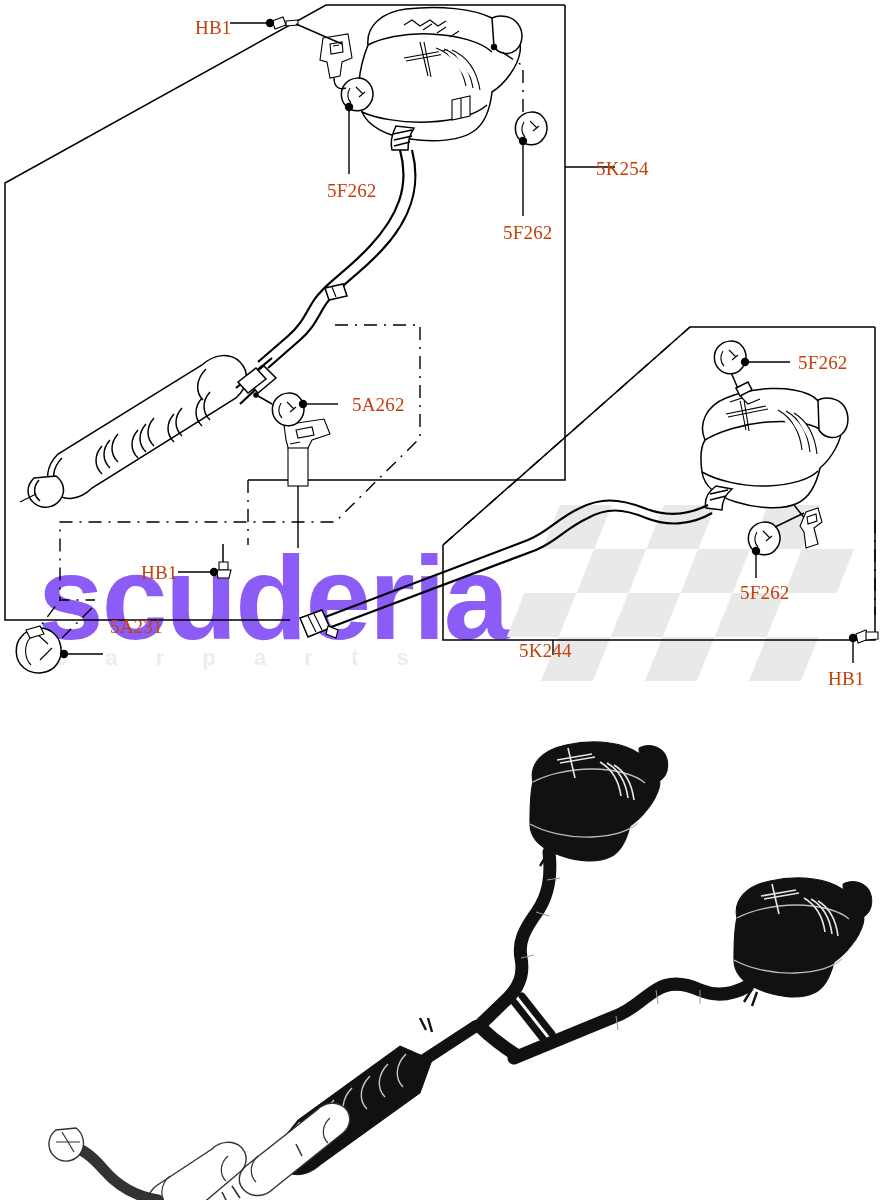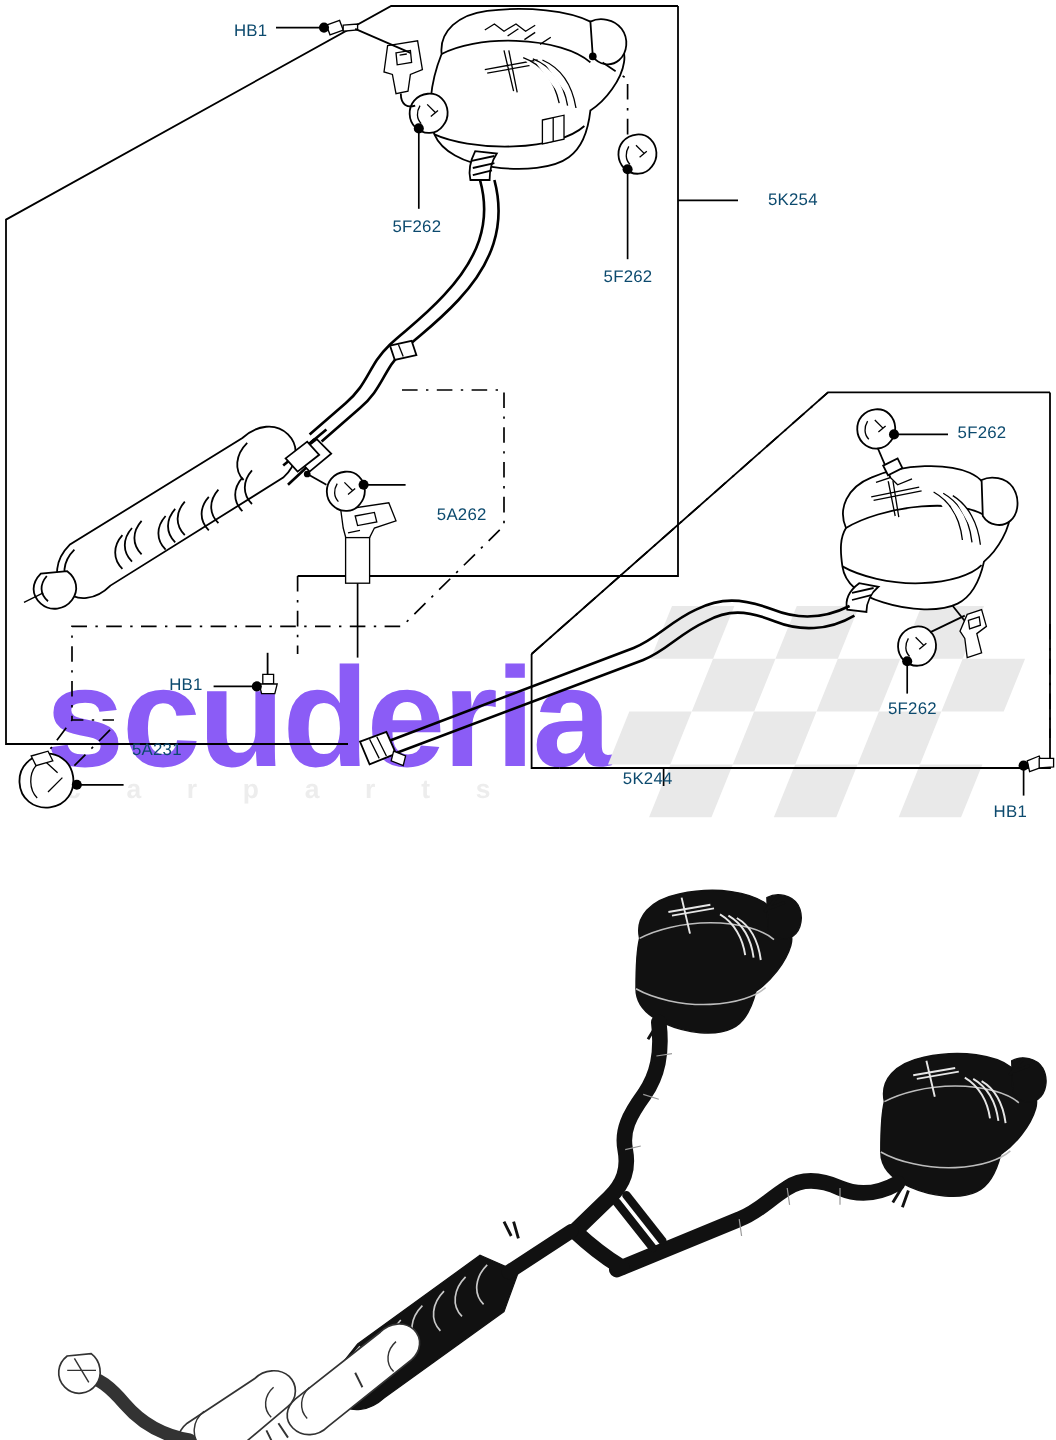--- a/index.html
+++ b/index.html
@@ -1,19 +1,19 @@
 <!DOCTYPE html>
 <html><head>
 <meta charset="utf-8">
 <style>
   html,body{margin:0;padding:0;background:#ffffff;}
   body{width:880px;height:1200px;font-family:"Liberation Sans",sans-serif;overflow:hidden;}
   #stage{position:relative;width:880px;height:1200px;background:#fff;}
   svg.layer{position:absolute;left:0;top:0;width:880px;height:1200px;}
-  .lbl{position:absolute;color:#0c4a6e;font-size:14px;font-family:Liberation Sans, sans-serif;white-space:nowrap;letter-spacing:.2px;}
+  .lbl{position:absolute;color:#c2410c;font-size:19px;font-family:Liberation Serif, serif;white-space:nowrap;letter-spacing:.2px;}
   .wm-text{position:absolute;font-family:"Liberation Sans",sans-serif;font-weight:700;pointer-events:none;}
 </style>
 </head>
 <body>
 
 <div id="stage">
 
   <div class="wm-text" style="left:38px;top:530px;font-size:118px;color:#8b5cf6;letter-spacing:-2px;">scuderia</div>
   <div class="wm-text" style="left:55px;top:645px;font-size:22px;color:#ededed;letter-spacing:16px;">c a r   p a r t s</div>
 
@@ -417,22 +417,22 @@
 
         <path fill="none" stroke="#333" stroke-width="1.6" d="M222,1192 L228,1204 M232,1186 L240,1198"></path>
         <path fill="none" stroke="#333" stroke-width="1.6" d="M296,1144 L302,1156"></path>
       </g>
     </g>
   </svg>
 
   <div class="lbl" style="left:195px;top:17px;">HB1</div>
   <div class="lbl" style="left:327px;top:180px;">5F262</div>
   <div class="lbl" style="left:503px;top:222px;">5F262</div>
-  <div class="lbl" style="left:640px;top:158px;">5K254</div>
+  <div class="lbl" style="left:596px;top:158px;">5K254</div>
   <div class="lbl" style="left:798px;top:352px;">5F262</div>
-  <div class="lbl" style="left:364px;top:394px;margin-top:26px;">5A262</div>
+  <div class="lbl" style="left:352px;top:394px;">5A262</div>
   <div class="lbl" style="left:141px;top:562px;">HB1</div>
   <div class="lbl" style="left:110px;top:616px;">5A231</div>
   <div class="lbl" style="left:740px;top:582px;">5F262</div>
   <div class="lbl" style="left:519px;top:640px;">5K244</div>
   <div class="lbl" style="left:828px;top:668px;">HB1</div>
 
 </div>
 
 </body></html>

